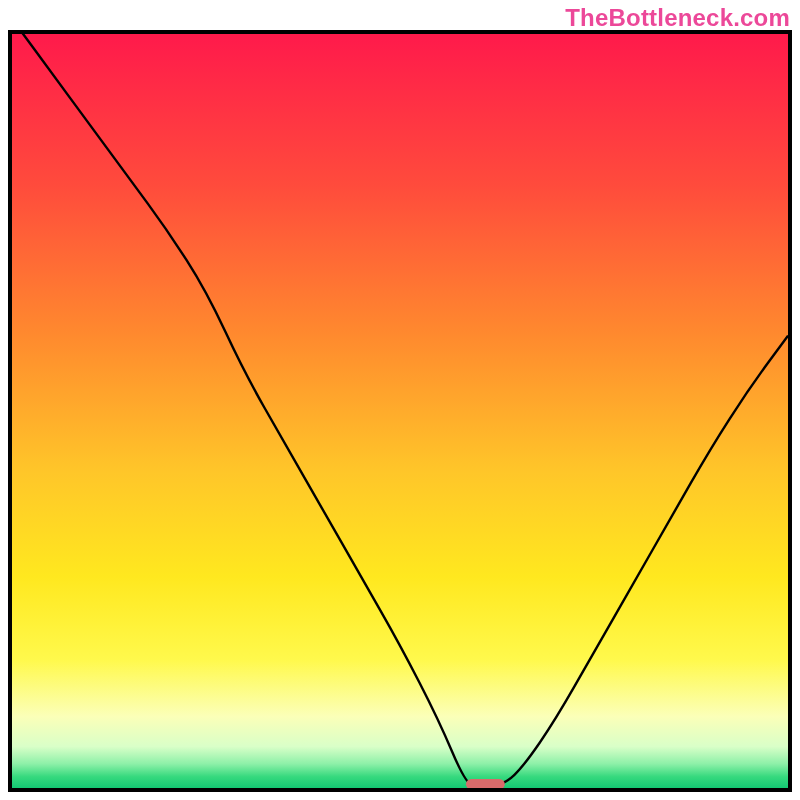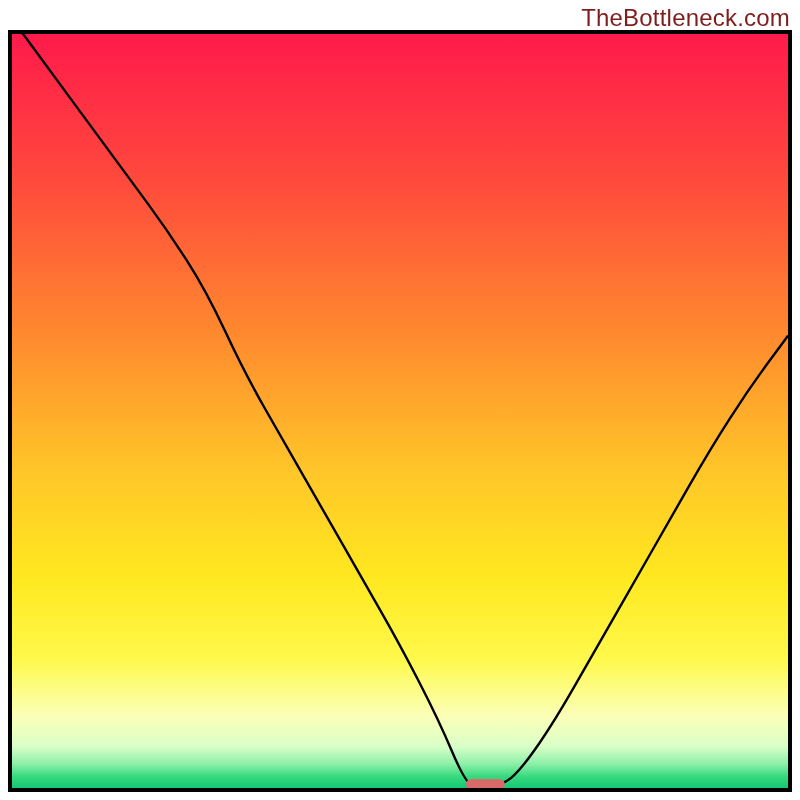--- a/index.html
+++ b/index.html
@@ -15,22 +15,22 @@
     position: relative;
     width: 800px;
     height: 800px;
     box-sizing: border-box;
   }
   .watermark {
     position: absolute;
     top: 4px;
     right: 10px;
     font-size: 24px;
-    font-weight: 400;
-    color: #7f1d1d;
+    font-weight: 700;
+    color: #ec4899;
     letter-spacing: 0.2px;
     z-index: 20;
   }
   .plot-outer {
     position: absolute;
     left: 8px;
     top: 30px;
     width: 784px;
     height: 762px;
     border: 4px solid #000000;

